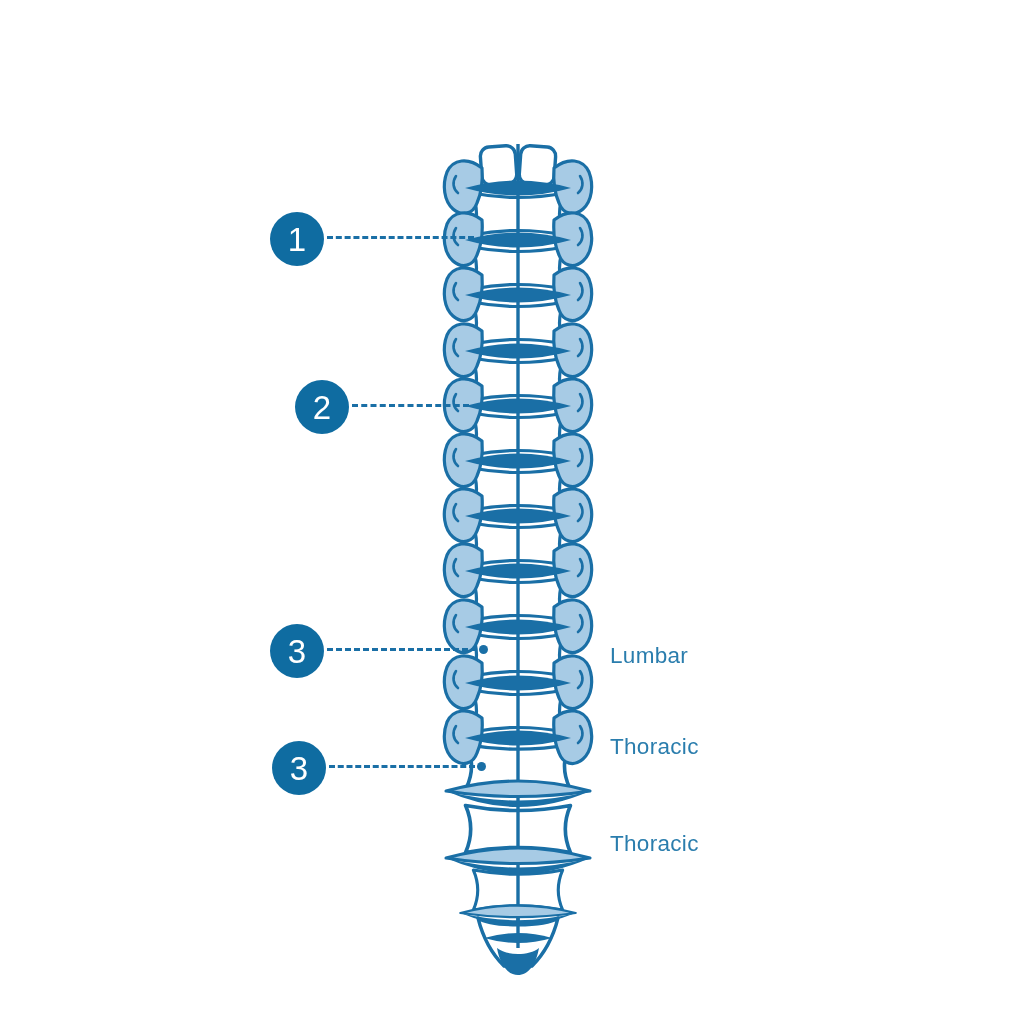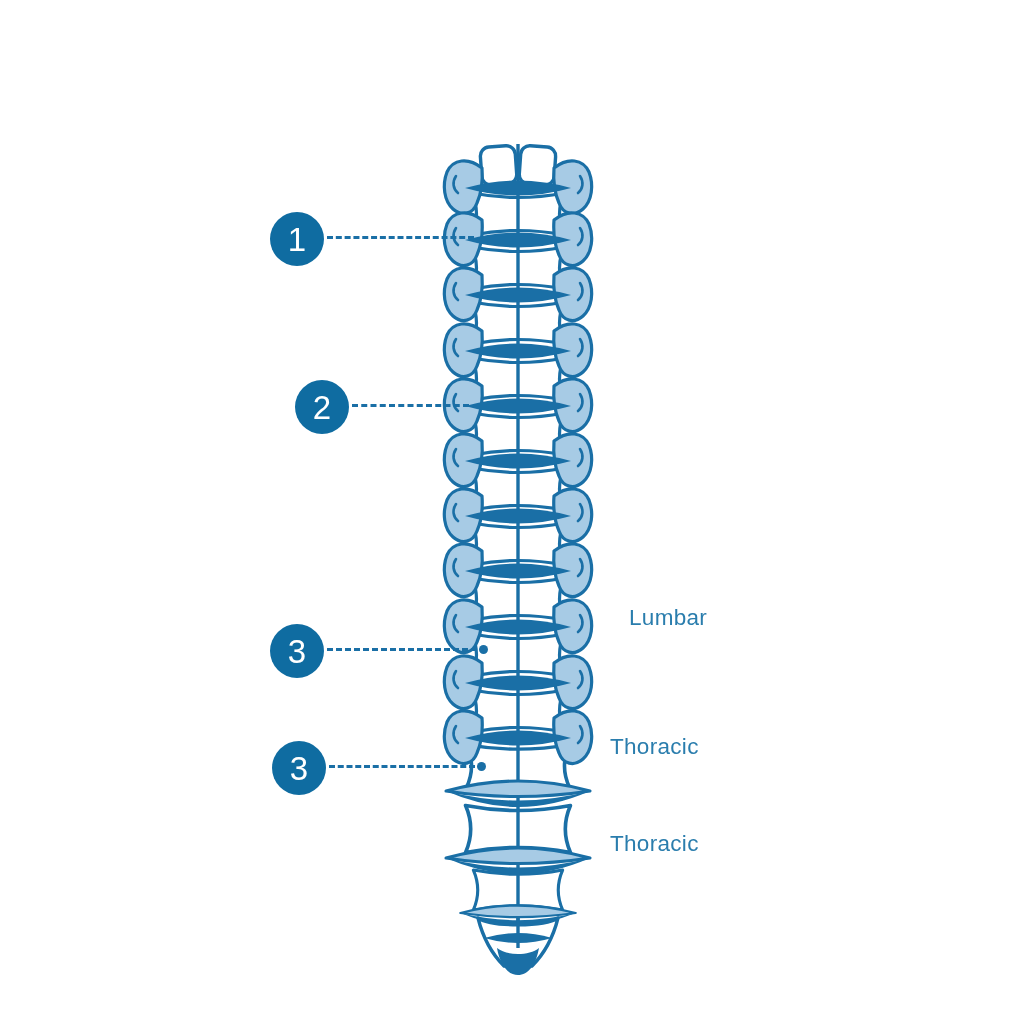--- a/index.html
+++ b/index.html
@@ -130,17 +130,17 @@
   <div class="callout" style="left:270px;top:624px;">3</div>
   <div class="callout" style="left:272px;top:741px;">3</div>
 
   <div class="leader" style="left:327px;top:236px;width:147px;"></div>
   <div class="leader" style="left:352px;top:404px;width:117px;"></div>
   <div class="leader" style="left:327px;top:648px;width:150px;"></div>
   <div class="pointer-dot" style="left:479px;top:645px;"></div>
   <div class="leader" style="left:329px;top:765px;width:146px;"></div>
   <div class="pointer-dot" style="left:477px;top:762px;"></div>
 
-  <div class="region-label" style="left:610px;top:605px;margin-left:19px;">Lumbar</div>
+  <div class="region-label" style="left:610px;top:643px;">Lumbar</div>
   <div class="region-label" style="left:610px;top:734px;">Thoracic</div>
   <div class="region-label" style="left:610px;top:831px;">Thoracic</div>
 
 </div>
 
 </body></html>

